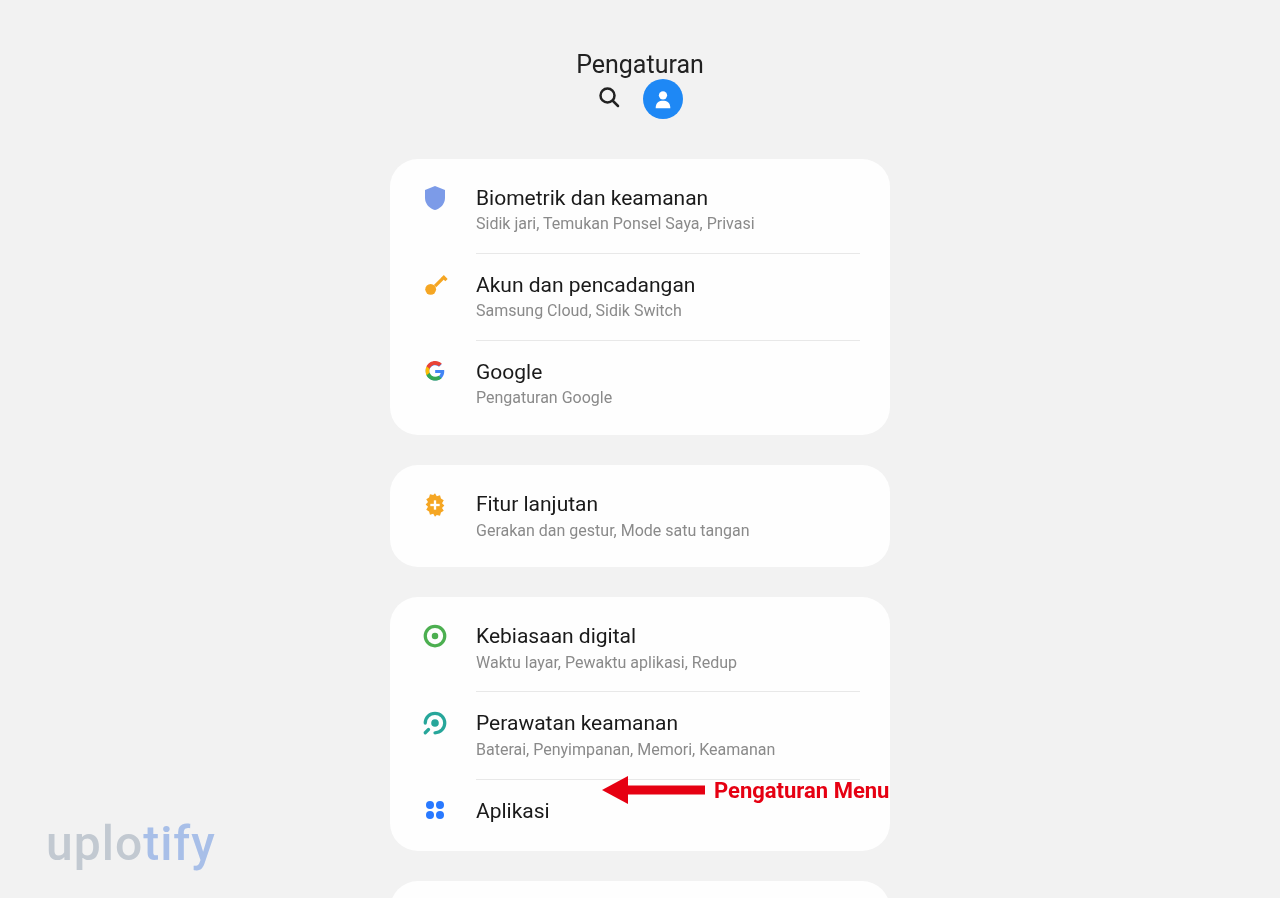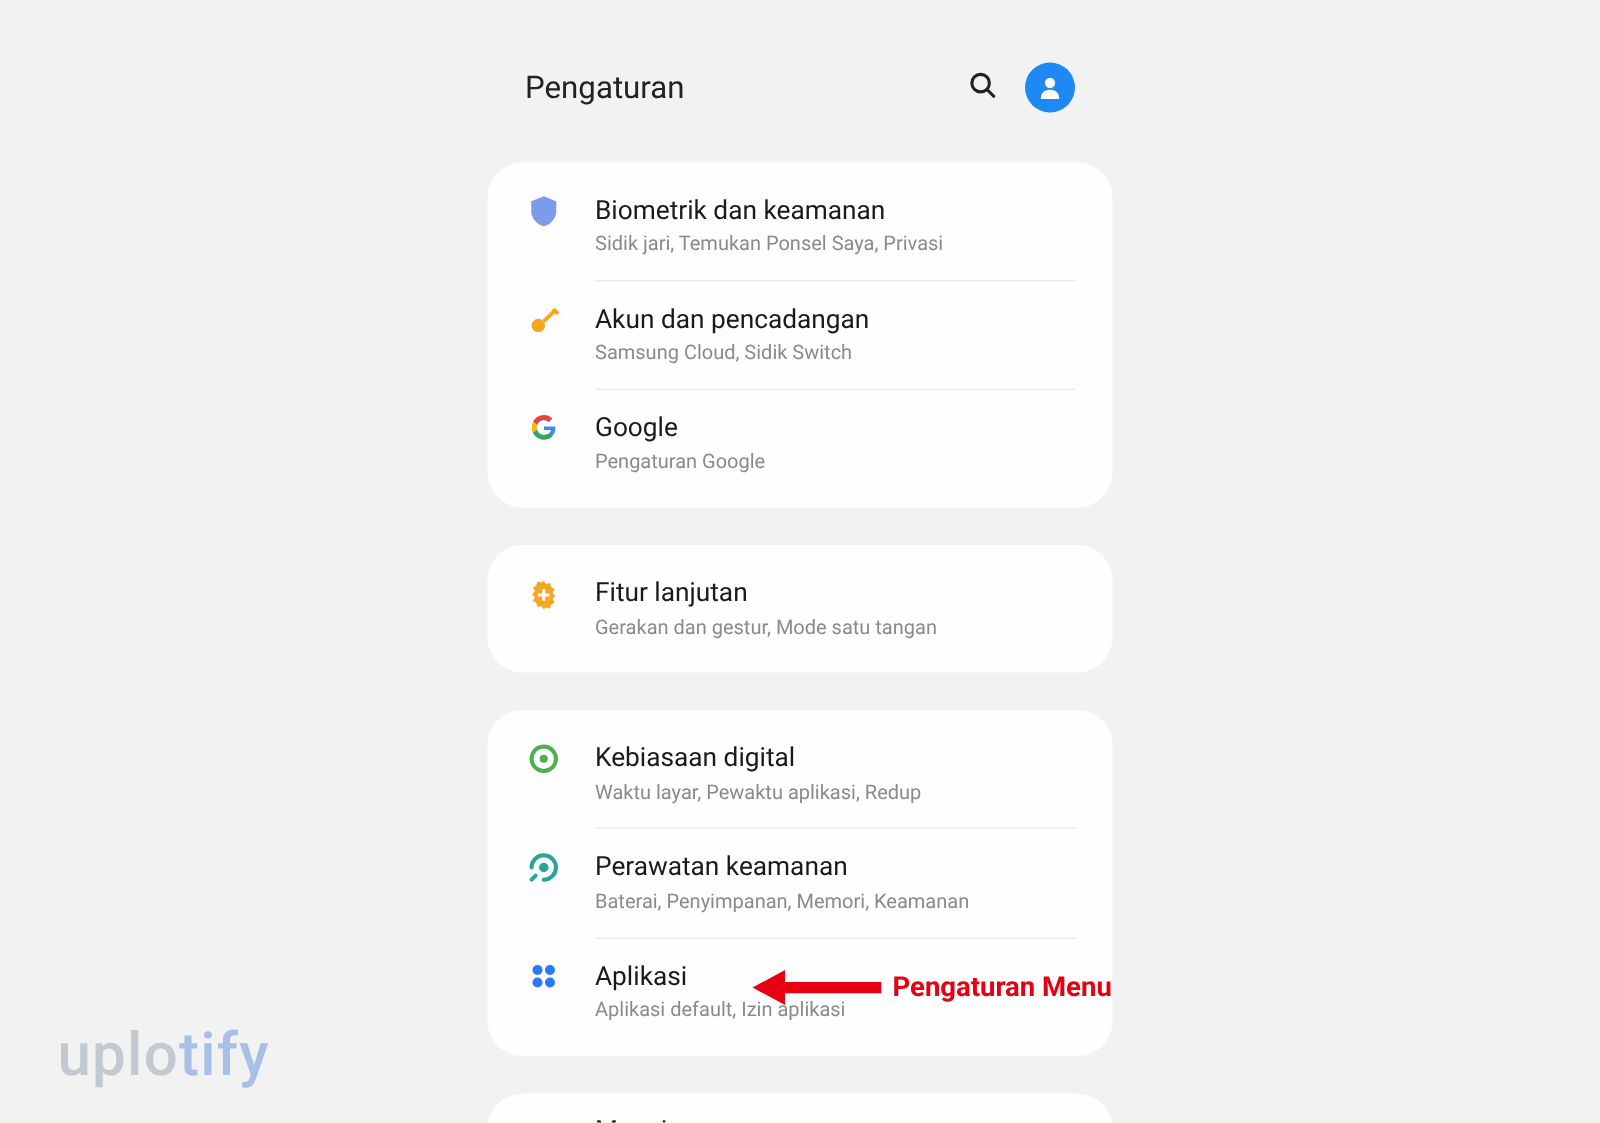--- a/index.html
+++ b/index.html
@@ -15,20 +15,21 @@
       width: 500px;
       margin: 0 auto;
       padding-top: 50px;
     }
     .header {
       display: flex;
       align-items: center;
       justify-content: space-between;
       padding: 0 30px;
       margin-bottom: 40px;
+      flex-direction: column;
     }
     .header-title {
       font-size: 25px;
       color: #222;
       font-weight: 400;
     }
     .header-actions {
       display: flex;
       align-items: center;
       gap: 22px;
@@ -241,21 +242,20 @@
       <span class="row-icon apps-icon">
         <svg width="24" height="24" viewBox="0 0 24 24" fill="currentColor">
           <circle cx="7" cy="7" r="4"></circle>
           <circle cx="17" cy="7" r="4"></circle>
           <circle cx="7" cy="17" r="4"></circle>
           <circle cx="17" cy="17" r="4"></circle>
         </svg>
       </span>
       <div class="row-text">
         <div class="row-title">Aplikasi</div>
-        <div class="row-subtitle">Aplikasi default, Izin aplikasi</div>
       </div>
     </div>
   </div>
 
   <div class="partial-card">
     <div class="partial-title">Manajemen umum</div>
   </div>
 </div>
 
 <div class="annotation-arrow">

